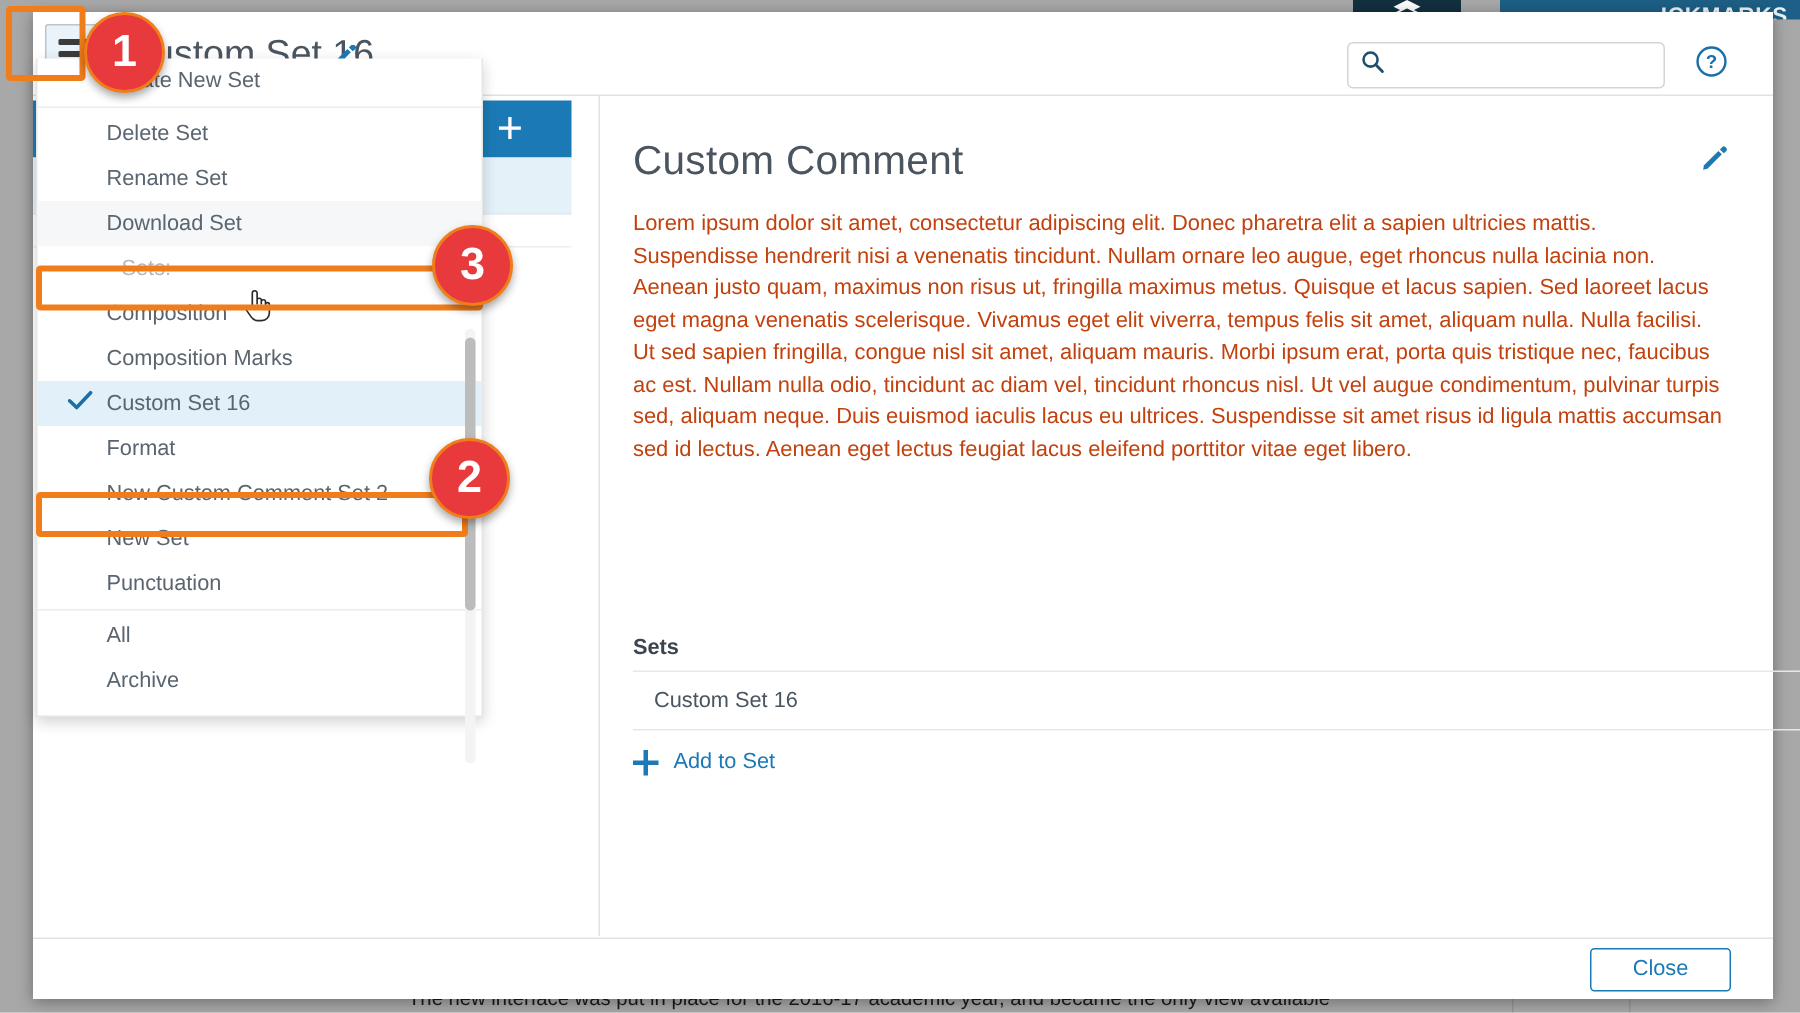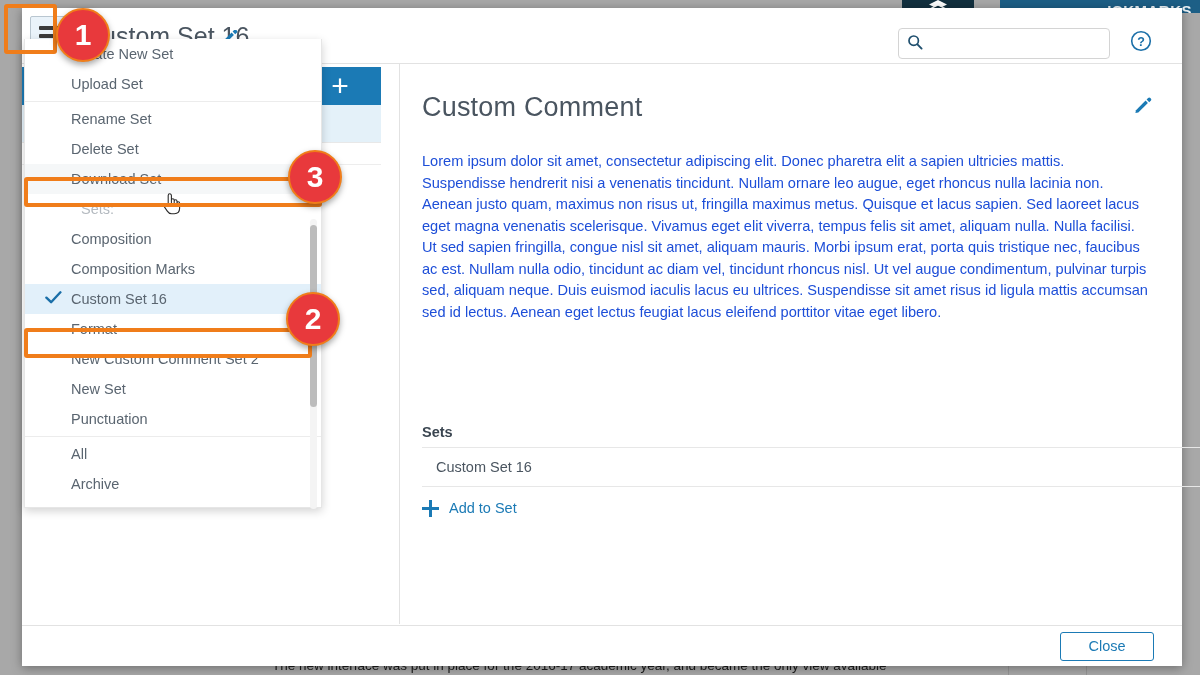--- a/index.html
+++ b/index.html
@@ -95,22 +95,22 @@
   #left-accent { position: absolute; left: 0; top: 3px; width: 8px; height: 38px; background: #1b7ab5; }
   #left-divider-1 { position: absolute; left: 0; right: 18px; top: 100px; height: 1px; background: #ededed; }
 
   #right-pane { flex: 1; position: relative; padding: 28px 34px 0 22px; }
   #doc-title {
     font-size: 27px; font-weight: 400; color: #4a5560;
     letter-spacing: .2px;
   }
   #doc-edit-icon { position: absolute; right: 30px; top: 32px; cursor: pointer; }
   #doc-body {
-    margin-top: 28px; width: 726px;
-    font-size: 14.6px; line-height: 21.5px; color: #1d4ed8; text-align: left;
+    margin-top: 16px; width: 726px;
+    font-size: 14.6px; line-height: 21.5px; color: #c2410c; text-align: left;
   }
   #sets-label {
     position: absolute; left: 22px; top: 360px;
     font-size: 14.5px; font-weight: bold; color: #3a4550;
   }
   #sets-table { position: absolute; left: 22px; top: 383px; width: 1104px; }
   .sets-row {
     height: 40px; display: flex; align-items: center;
     border-top: 1px solid #e7e7e7; border-bottom: 1px solid #e7e7e7;
     padding: 0 2px 0 14px;
@@ -311,24 +311,23 @@
     </div>
   </div>
 
   <div id="modal-footer">
     <button id="close-button">Close</button>
   </div>
 </div>
 
 <div id="dropdown">
   <div class="menu-item">Create New Set</div>
-  <div class="menu-item">Upload Set</div>
   <div class="menu-sep"></div>
+  <div class="menu-item">Delete Set</div>
   <div class="menu-item">Rename Set</div>
-  <div class="menu-item">Delete Set</div>
   <div class="menu-item highlighted">Download Set</div>
 
   <div class="menu-section-label">Sets:</div>
 
   <div class="menu-item">Composition</div>
   <div class="menu-item">Composition Marks</div>
   <div class="menu-item selected">
     <span class="menu-check">
       <svg width="17" height="14" viewBox="0 0 17 14" aria-hidden="true">
         <path d="M1.4 7.2 L6.1 11.7 L15.4 1.8" fill="none" stroke="#1b6fa8" stroke-width="2.4" stroke-linecap="round" stroke-linejoin="round"></path>

